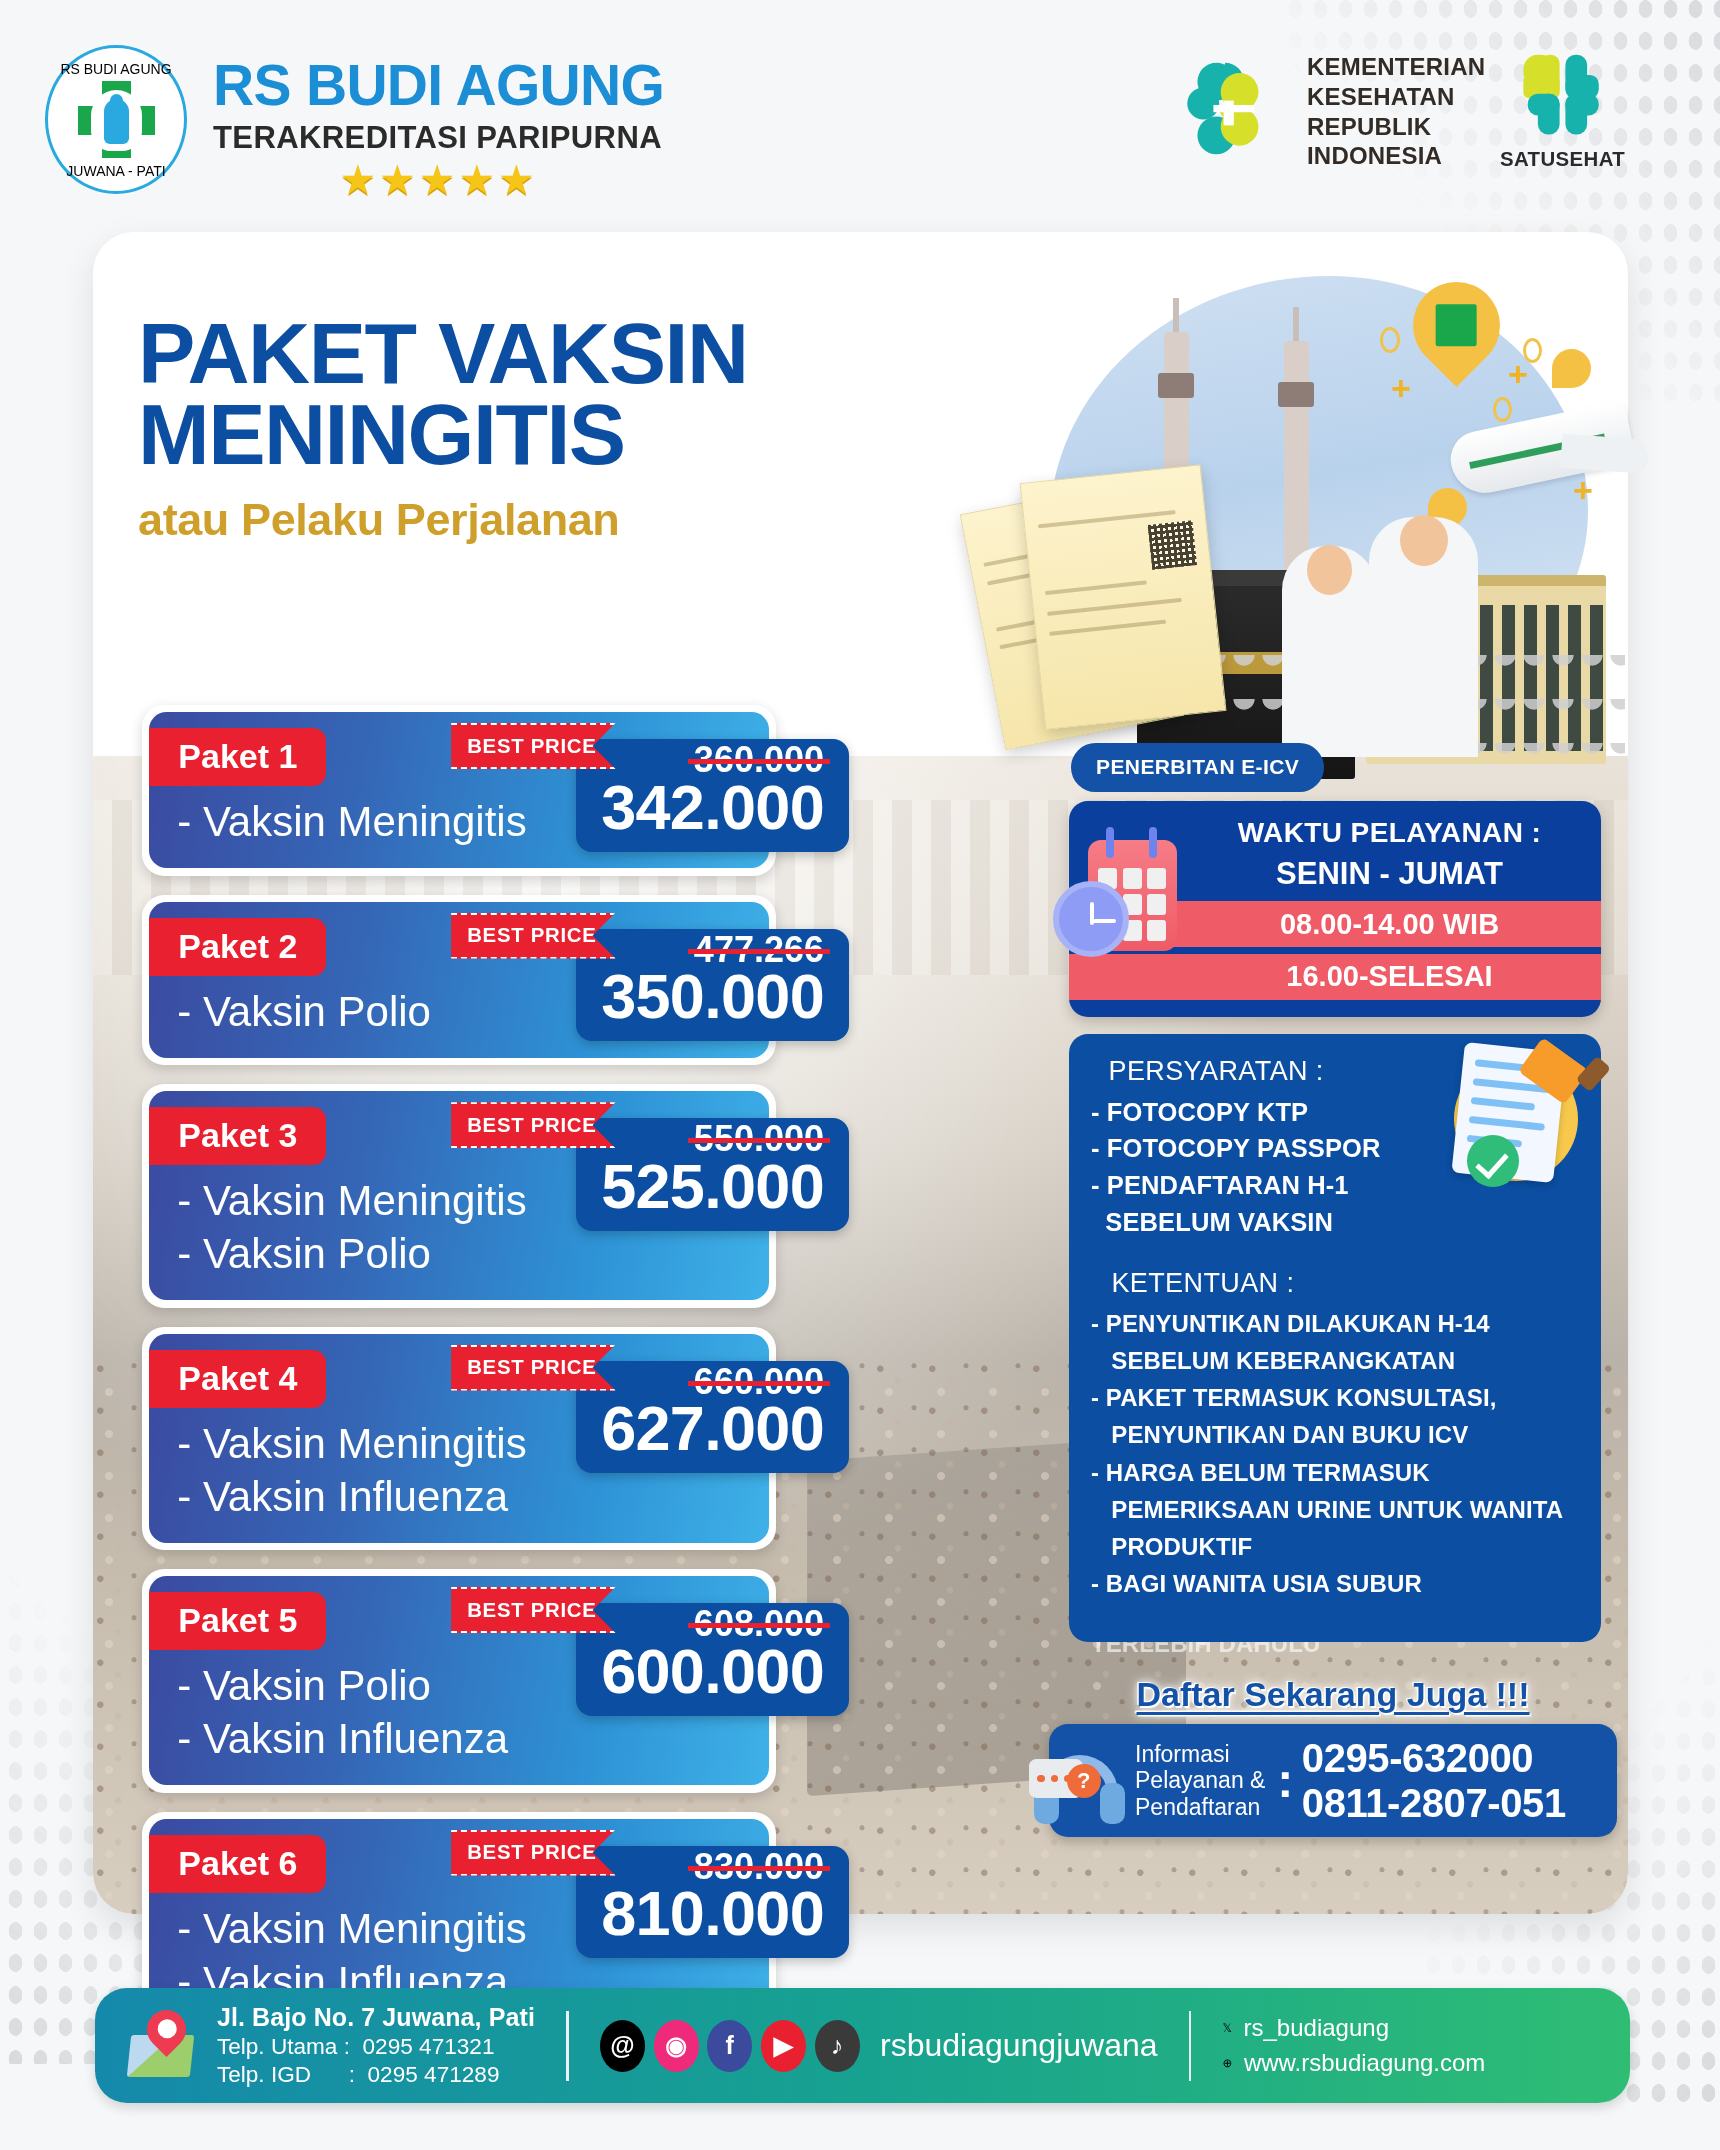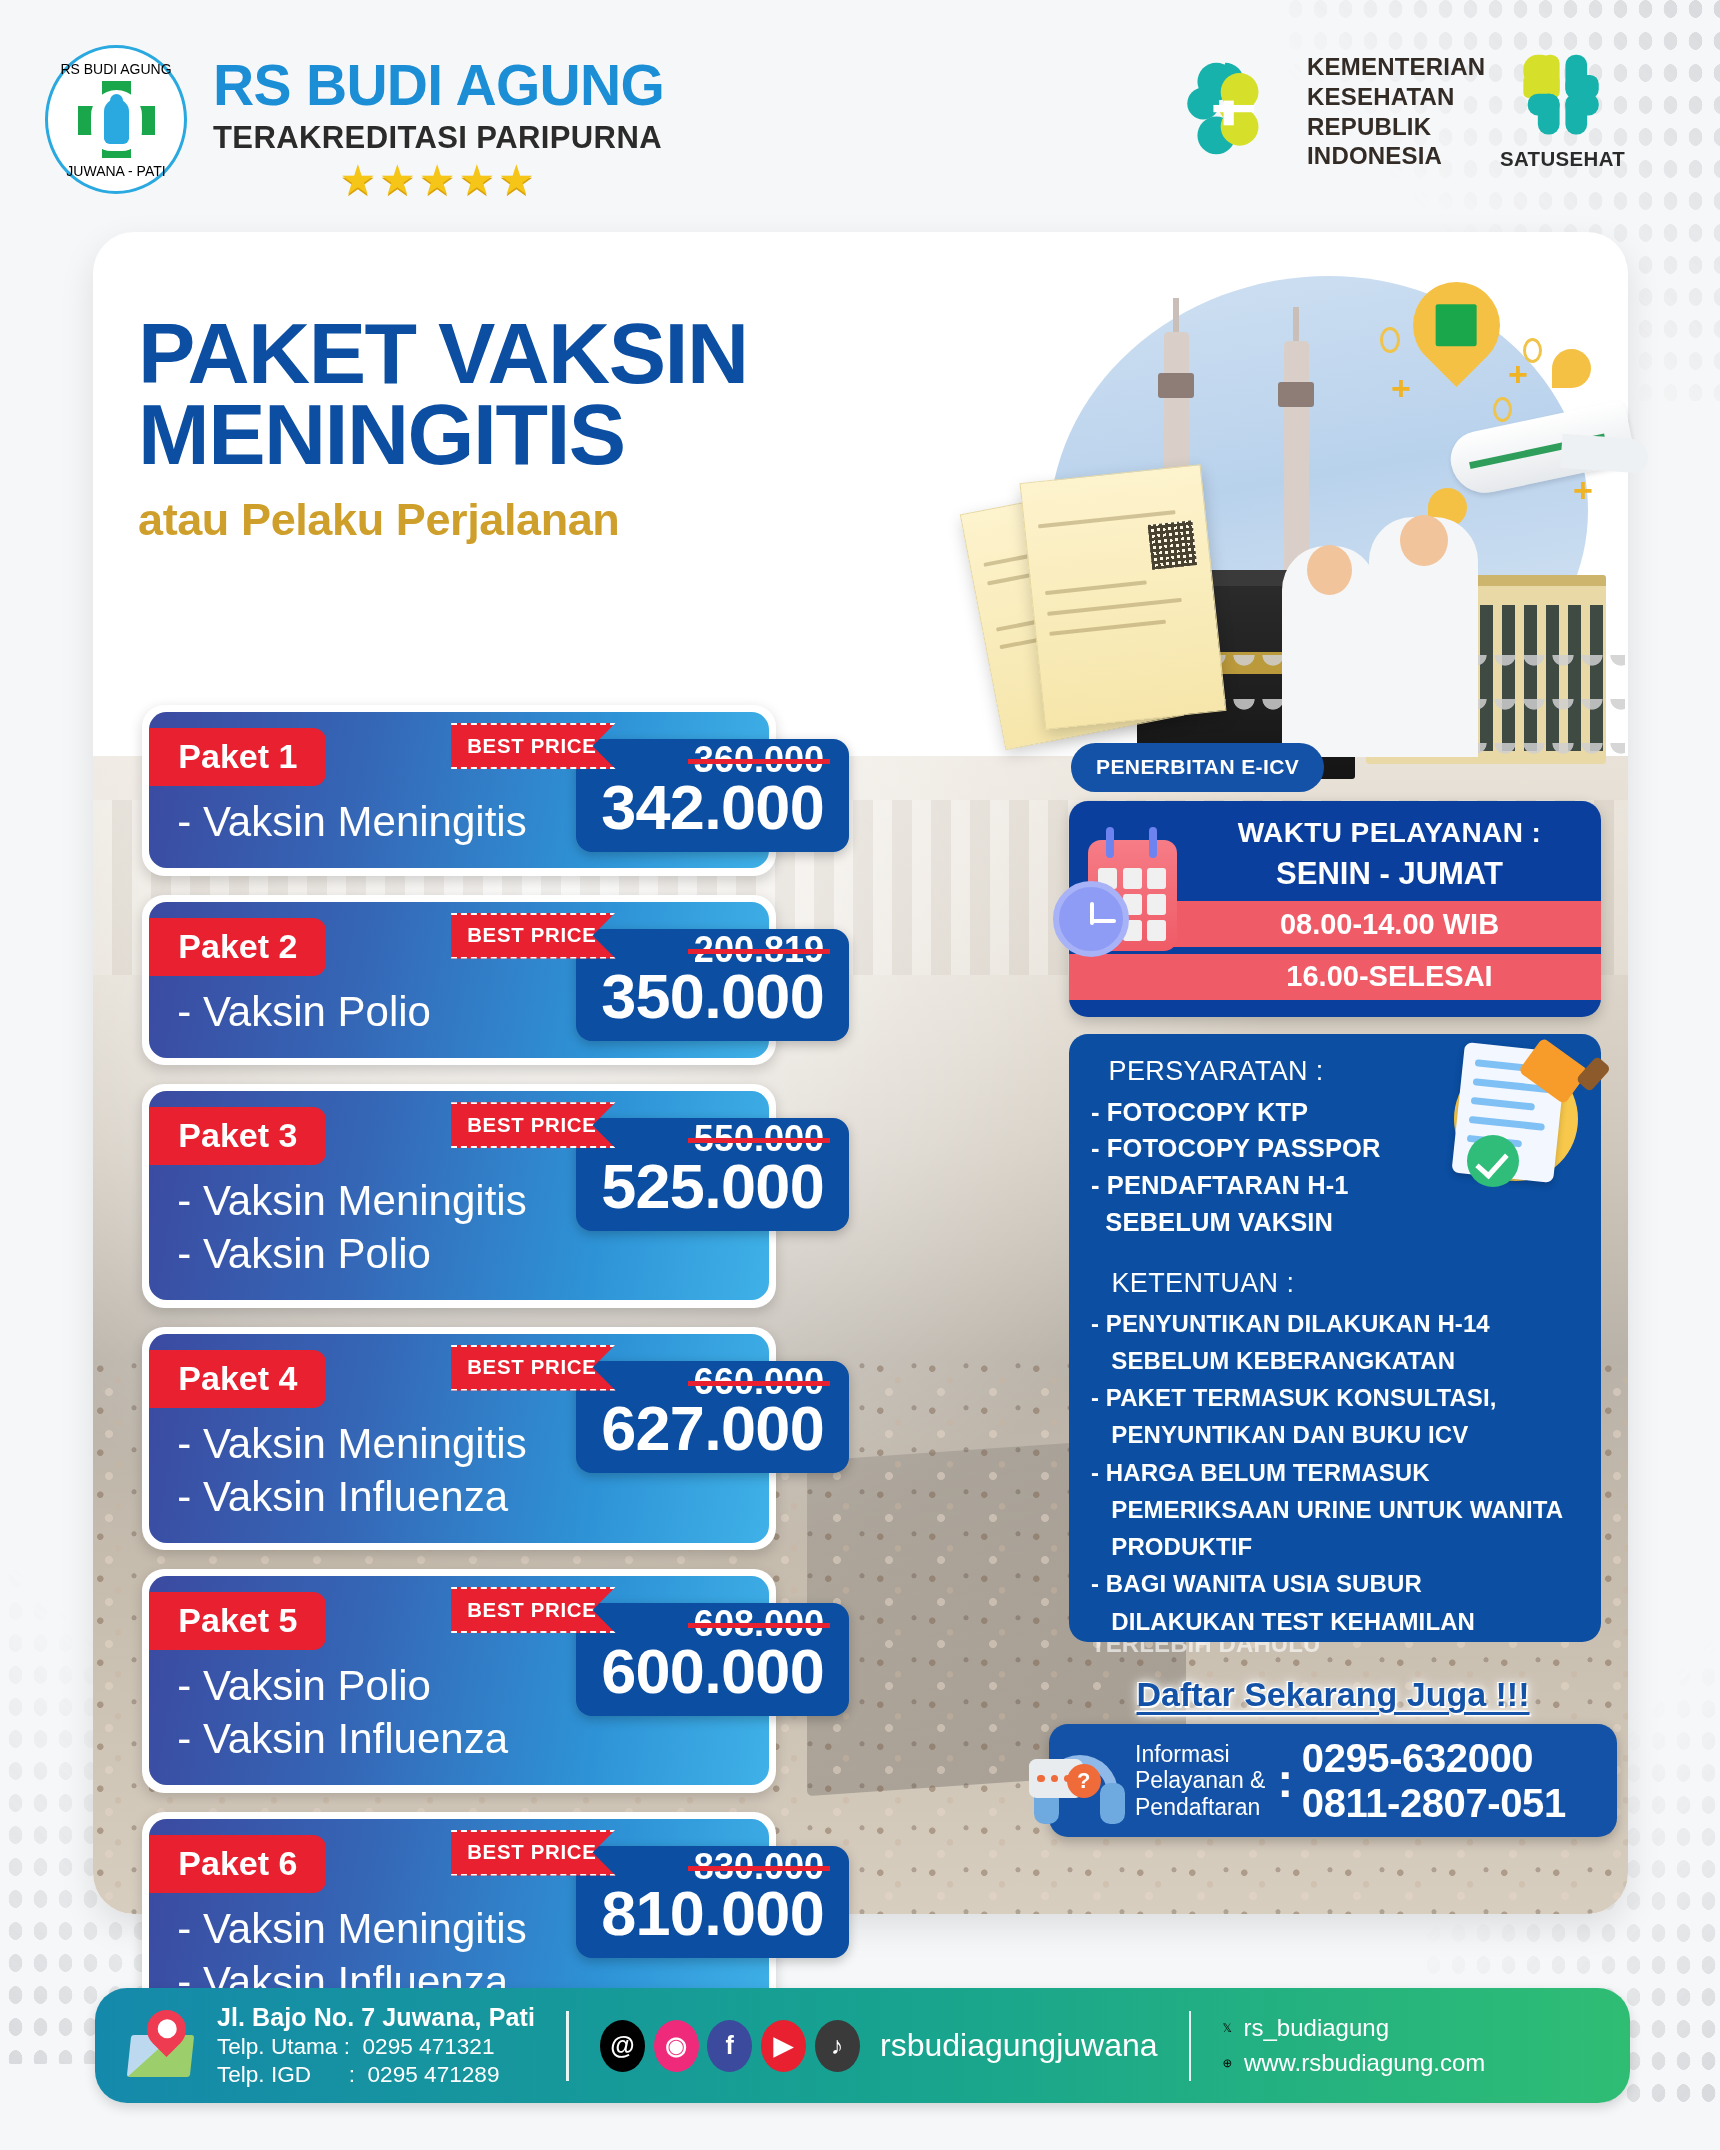--- a/index.html
+++ b/index.html
@@ -496,21 +496,21 @@
           </div>
         </div>
       </div>
       <div class="pkg">
         <div class="pkg-shell">
           <div class="pkg-body"><div class="pkg-name">Paket 2</div><div class="pkg-items">
               <div class="pkg-item">- Vaksin Polio</div>
             </div></div>
           <div class="price-wrap">
             <div class="best-price">BEST PRICE</div>
-            <div class="price-box"><div class="price-old">200.819</div><div class="price-new">350.000</div></div>
+            <div class="price-box"><div class="price-old">477.266</div><div class="price-new">350.000</div></div>
           </div>
         </div>
       </div>
       <div class="pkg">
         <div class="pkg-shell">
           <div class="pkg-body"><div class="pkg-name">Paket 3</div><div class="pkg-items">
               <div class="pkg-item">- Vaksin Meningitis</div>
               <div class="pkg-item">- Vaksin Polio</div>
             </div></div>
           <div class="price-wrap">
@@ -609,21 +609,20 @@
     <div class="heading second">KETENTUAN :</div>
     <ul class="t2">
         <li style="white-space: pre;">- PENYUNTIKAN DILAKUKAN H-14</li>
         <li style="white-space: pre;">   SEBELUM KEBERANGKATAN</li>
         <li style="white-space: pre;">- PAKET TERMASUK KONSULTASI,</li>
         <li style="white-space: pre;">   PENYUNTIKAN DAN BUKU ICV</li>
         <li style="white-space: pre;">- HARGA BELUM TERMASUK</li>
         <li style="white-space: pre;">   PEMERIKSAAN URINE UNTUK WANITA</li>
         <li style="white-space: pre;">   PRODUKTIF</li>
         <li style="white-space: pre;">- BAGI WANITA USIA SUBUR</li>
-        <li style="white-space: pre;">   DILAKUKAN TEST KEHAMILAN</li>
       </ul>
   </div>
   <div id="terms-overflow">TERLEBIH DAHULU</div>
 
   <div id="cta">
     <div id="cta-title">Daftar Sekarang Juga !!!</div>
     <div id="cta-box">
       <div id="cta-icon">
         <span class="hs"></span>
           <span class="ec1"></span>

